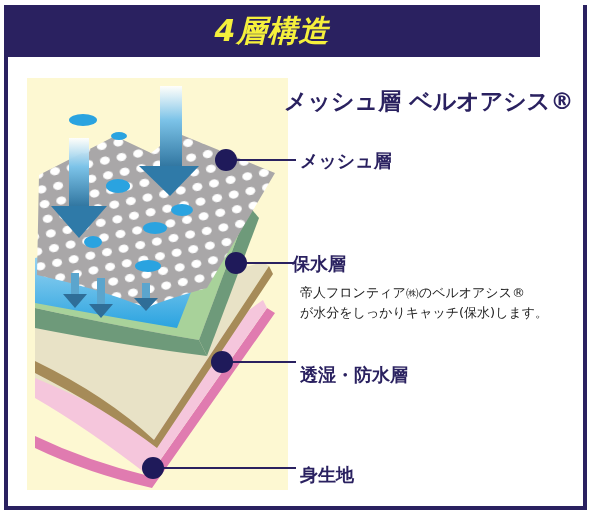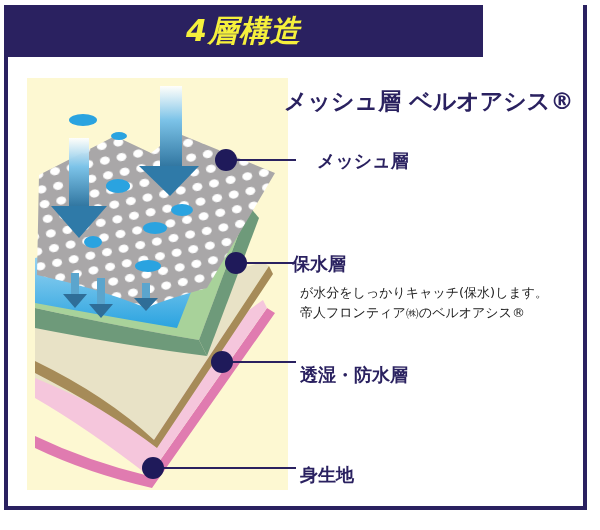--- a/index.html
+++ b/index.html
@@ -1,20 +1,20 @@
 <!DOCTYPE html>
 <html><head>
 <meta charset="utf-8">
 <style>
   html, body { margin: 0; padding: 0; background: #ffffff; }
   body { width: 600px; height: 530px; position: relative; overflow: hidden;
          font-family: "DejaVu Sans", "Liberation Sans", sans-serif; }
   .frame { position: absolute; left: 4px; top: 5px; width: 583px; height: 505px;
            border: 4px solid #2a2160; border-top: none; box-sizing: border-box; background: #fff; }
-  .header { position: absolute; left: 4px; top: 5px; width: 479px; height: 52px; background: #2a2160;
+  .header { position: absolute; left: 4px; top: 5px; width: 536px; height: 52px; background: #2a2160;
             display: flex; align-items: center; justify-content: center; }
   .title-main { color: #f5f03c; font-size: 30px; font-weight: bold; font-style: italic; letter-spacing: 1px; }
   .title-sub { color: #ffffff; font-size: 21px; font-style: italic; margin-left: 2px; margin-top: 6px; }
   .illus { position: absolute; left: 27px; top: 78px; width: 261px; height: 412px; background: #fdf8d2; overflow: hidden; }
   .illus svg { position: absolute; left: 0; top: 0; }
   .brand { position: absolute; left: 284px; top: 86px; color: #2a2160; font-size: 23px; font-weight: bold; white-space: nowrap; }
   .label { position: absolute; color: #2a2160; font-size: 18px; font-weight: bold; white-space: nowrap; }
   .desc { position: absolute; left: 300px; top: 283px; color: #222; font-size: 13px; line-height: 20px; white-space: nowrap; }
   .dot-lines { position: absolute; left: 0; top: 0; pointer-events: none; }
 </style>
@@ -94,20 +94,20 @@
   <g fill="#1f1a5a">
     <circle cx="226" cy="160" r="11"></circle>
     <circle cx="236" cy="263" r="11"></circle>
     <circle cx="222" cy="362" r="11"></circle>
     <circle cx="153" cy="468" r="11"></circle>
   </g>
 </svg>
 
 <div class="brand">メッシュ層 ベルオアシス®</div>
 
-<div class="label" style="left:317px; top:149px;">メッシュ層</div>
+<div class="label" style="left:300px; top:149px;">メッシュ層</div>
 <div class="label" style="left:292px; top:252px;">保水層</div>
 <div class="desc">
+  <div>帝人フロンティア㈱のベルオアシス®</div>
   <div>が水分をしっかりキャッチ(保水)します。</div>
-  <div>帝人フロンティア㈱のベルオアシス®</div>
 </div>
 <div class="label" style="left:300px; top:363px;font-family:Liberation Serif, serif;">透湿・防水層</div>
 <div class="label" style="left:300px; top:463px;">身生地</div>
 
 </body></html>

